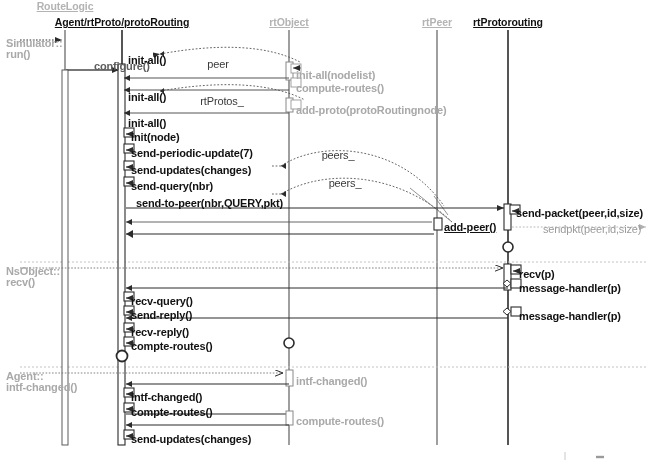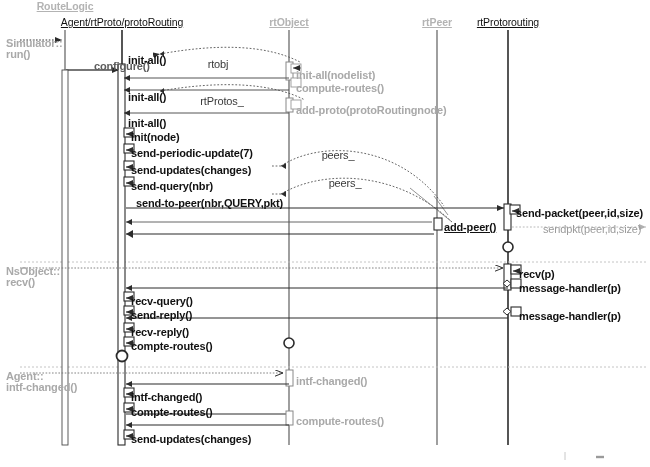--- a/index.html
+++ b/index.html
@@ -19,21 +19,21 @@
 
   .hdr{
     position:absolute;
     font-size:10.5px;
     font-weight:bold;
     white-space:nowrap;
     letter-spacing:-0.1px;
     transform:translateX(-50%);
   }
   .hdr.dim{color:#b3b3b3;font-weight:bold;text-decoration:underline;}
-  .hdr.strong{color:#111111;font-weight:normal;text-decoration:underline;text-align:right;}
+  .hdr.strong{color:#111111;font-weight:bold;text-decoration:underline;text-align:right;}
 
   .lbl{
     position:absolute;
     font-size:11px;
     white-space:nowrap;
     letter-spacing:-0.15px;
     line-height:11px;
   }
   .lbl.dark{color:#111111;font-weight:bold;}
   .lbl.grey{color:#a9a9a9;font-weight:bold;}
@@ -228,21 +228,21 @@
         <div>recv()</div>
       </div>
       <div class="lbl grey" style="left: 6px; top: 371px;">
         <div>Agent::</div>
         <div>intf-changed()</div>
       </div>
     </div>
   <div id="labels-layer">
       <div class="lbl mid" style="left: 66px; top: 61px; padding-left: 28px;">configure()</div>
       <div class="lbl dark" style="left: 128px; top: 55px;">init-all()</div>
-      <div class="lbl thin ctr" style="left: 218px; top: 59px;">rtobj</div>
+      <div class="lbl thin ctr" style="left: 218px; top: 59px;">peer</div>
       <div class="lbl grey" style="left: 296px; top: 70px;">init-all(nodelist)</div>
       <div class="lbl grey" style="left: 296px; top: 83px;">compute-routes()</div>
       <div class="lbl dark" style="left: 128px; top: 92px;">init-all()</div>
       <div class="lbl thin ctr" style="left: 222px; top: 96px;">rtProtos_</div>
       <div class="lbl grey" style="left: 296px; top: 105px;">add-proto(protoRoutingnode)</div>
       <div class="lbl dark" style="left: 128px; top: 118px;">init-all()</div>
       <div class="lbl dark" style="left: 131px; top: 132px;">init(node)</div>
       <div class="lbl dark" style="left: 131px; top: 148px;">send-periodic-update(7)</div>
       <div class="lbl thin ctr" style="left: 338px; top: 150px;">peers_</div>
       <div class="lbl dark" style="left: 131px; top: 165px;">send-updates(changes)</div>

